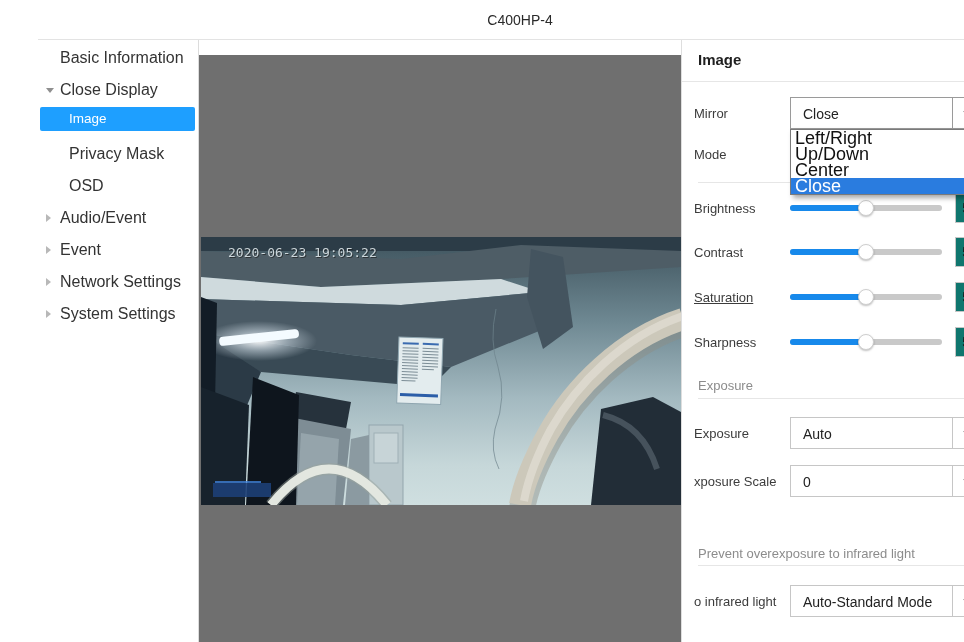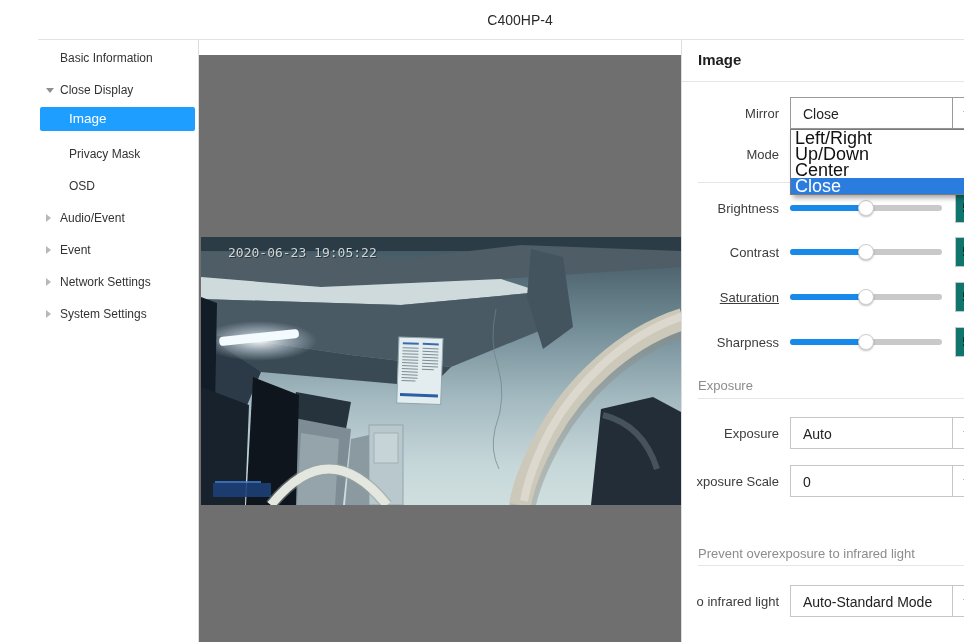--- a/index.html
+++ b/index.html
@@ -6,39 +6,39 @@
   html,body { width:964px; height:642px; font-family:"Liberation Sans", sans-serif; background:#fff; overflow:hidden; }
   .app { position:relative; width:964px; height:642px; background:#fff;margin-left:38px; }
 
   
   .titlebar { position:absolute; left:0; top:0; width:964px; height:40px; background:#fff; border-bottom:1px solid #e3e3e3; }
   .titlebar .title { position:absolute; left:0; right:0; top:12px; text-align:center; font-size:14px; color:#2a2a2a; }
   .titlebar .close { position:absolute; right:19px; top:10px; font-size:17px; color:#ababab; cursor:pointer; line-height:20px; }
 
   
   .sidebar { position:absolute; left:0; top:40px; width:161px; height:602px; background:#fff; border-right:1px solid #dcdcdc; }
-  .nav-row { position:absolute; left:0; width:161px; height:32px; font-size:12px; color:#333; line-height:32px; cursor:pointer; }
+  .nav-row { position:absolute; left:0; width:161px; height:32px; font-size:16px; color:#333; line-height:32px; cursor:pointer; }
   .nav-row .lbl-top { position:absolute; left:22px; }
   .nav-row .lbl-sub { position:absolute; left:31px; }
   .arrow { position:absolute; left:8px; top:14px; width:0; height:0; }
   .arrow.down { border-left:4px solid transparent; border-right:4px solid transparent; border-top:5px solid #8f8f8f; }
   .arrow.right { border-top:4px solid transparent; border-bottom:4px solid transparent; border-left:5px solid #b8b8b8; top:12px; }
   .nav-selected { position:absolute; left:2px; top:67px; width:155px; height:24px; background:#1e9fff; border-radius:2px; color:#fff; font-size:13.5px; line-height:24px; cursor:pointer; }
   .nav-selected span { position:absolute; left:29px; }
 
   
   .videozone { position:absolute; left:161px; top:55px; width:482px; height:602px; background:#6f6f6f; }
   .videoframe { position:absolute; left:2px; top:182px; width:480px; height:268px; }
   .videoframe svg { display:block; }
 
   
   .panel { position:absolute; left:643px; top:40px; width:321px; height:602px; background:#fff; border-left:1px solid #dedede; }
   .panel-title { position:absolute; left:16px; top:11px; font-size:15px; font-weight:bold; color:#1f1f1f; }
   .hdiv { position:absolute; height:1px; background:#e6e6e6; }
-  .row-label { position:absolute; left:0; width:97px; text-align:right; font-size:13px; color:#3c3c3c; white-space:nowrap; overflow:hidden; }
+  .row-label { position:absolute; left:0; width:97px; font-size:13px; color:#3c3c3c; white-space:nowrap; overflow:hidden;padding-left:12px; }
   .section-label { position:absolute; left:16px; font-size:13px; color:#8c8c8c; white-space:nowrap; }
 
   .combo { position:absolute; left:108px; width:196px; height:32px; background:#fff; border:1px solid #c6c6c6; cursor:pointer; }
   .combo.active { border-color:#9a9a9a; }
   .combo .val { position:absolute; left:12px; top:8px; font-size:14px; color:#222; white-space:nowrap; }
   .combo .btn { position:absolute; right:0; top:0; width:33px; height:30px; border-left:1px solid inherit; }
   .combo .btn { border-left:1px solid #c6c6c6; }
   .combo.active .btn { border-left:1px solid #9a9a9a; }
   .combo .tri { position:absolute; right:12px; top:13px; width:0; height:0; border-left:5px solid transparent; border-right:5px solid transparent; border-top:6px solid #8b8b8b; }
 

